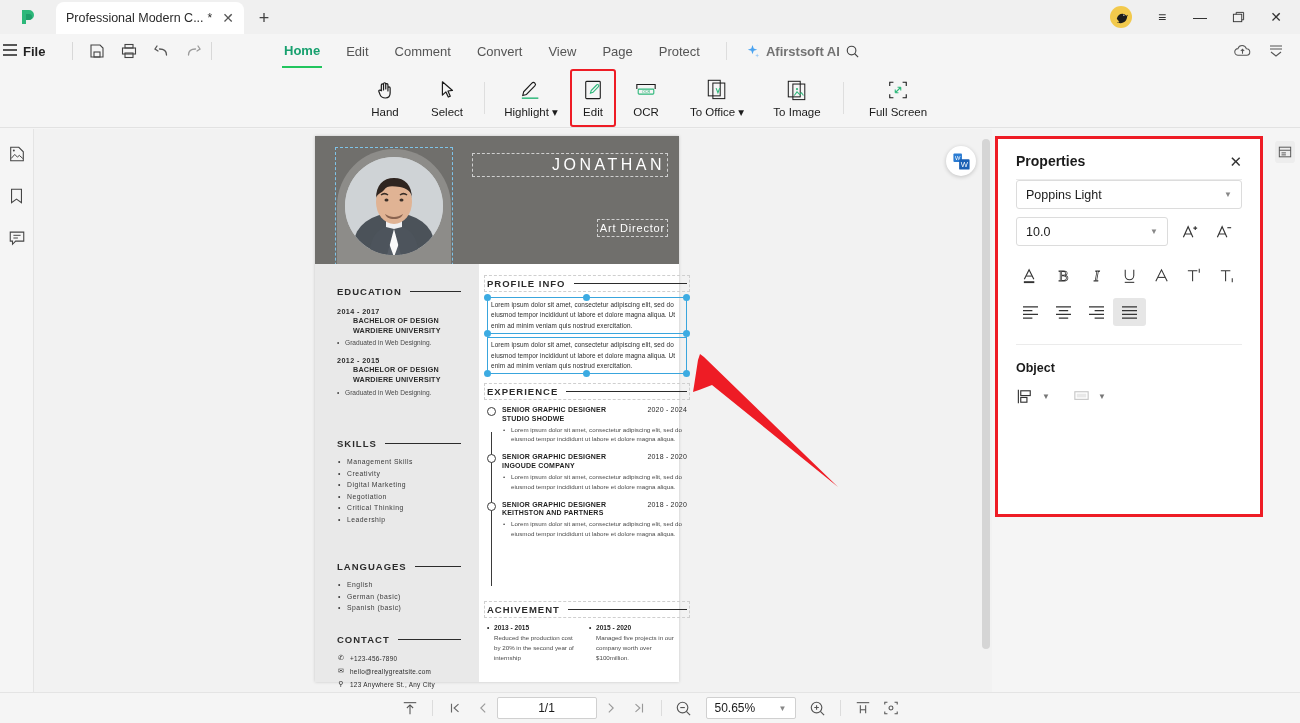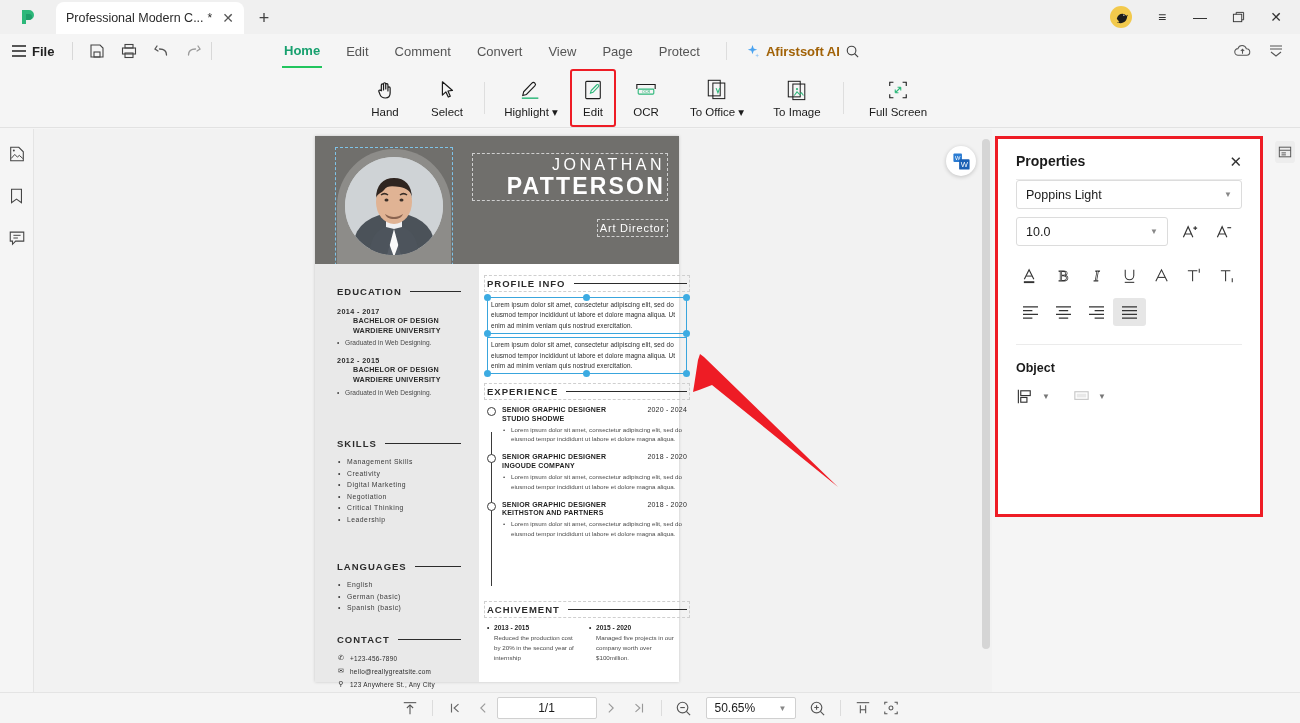--- a/index.html
+++ b/index.html
@@ -31,33 +31,33 @@
   .win-btn { width:36px; height:30px; display:flex; align-items:center; justify-content:center;
     font-size:14px; color:#333; cursor:pointer; }
   .avatar-bird { width:22px; height:22px; border-radius:50%; background:#f2c94c;
     display:flex; align-items:center; justify-content:center; font-size:13px; margin-right:10px; }
 
   
   .menubar {
     position:absolute; top:34px; left:0; width:1300px; height:34px;
     background:#f5f5f5; display:flex; align-items:center;
   }
-  .file-menu { display:flex; align-items:center; gap:6px; padding-left:12px; width:64px; }
+  .file-menu { display:flex; align-items:flex-start; gap:6px; padding-left:3px; width:64px; }
   .file-label { font-size:13px; color:#222; font-weight:bold; }
   .vsep { width:1px; height:18px; background:#d8d8d8; margin:0 8px; }
   .qa-icons { display:flex; align-items:center; gap:12px; padding-left:6px; }
   .qa-btn { width:20px; height:20px; display:flex; align-items:center; justify-content:center; cursor:pointer; }
 
   .ribbon-tabs { display:flex; align-items:center; gap:22px; margin-left:62px; height:34px; }
   .rtab { font-size:13px; color:#555; cursor:pointer; height:34px;
     display:flex; align-items:center; padding:0 2px; }
   .rtab.active { color:#17a06e; font-weight:bold; border-bottom:2px solid #22c55e; }
 
   .menubar-right { margin-left:auto; display:flex; align-items:center; gap:14px; padding-right:14px; }
-  .ai-btn { display:flex; align-items:center; gap:6px; font-size:13px; color:#a16207; font-weight:bold; cursor:pointer; }
+  .ai-btn { display:flex; align-items:center; gap:6px; font-size:13px; color:#737373; font-weight:bold; cursor:pointer; }
 
   
   .toolbar {
     position:absolute; top:68px; left:0; width:1300px; height:60px;
     background:#f5f5f5; border-bottom:1px solid #e2e2e2;
     display:flex; align-items:center; justify-content:center; gap:0px;
   }
   .tb-item { width:62px; height:56px; display:flex; flex-direction:column;
     align-items:center; justify-content:center; gap:3px; cursor:pointer; position:relative; }
   .tb-item.wide { width:80px; }
@@ -447,21 +447,20 @@
 
     <div class="scrollbar-v">
       <div class="scroll-thumb"></div>
     </div>
 
     <div class="page">
 
       <div class="res-header">
         <div class="res-name-box dash-box">
           <div class="res-first">JONATHAN</div>
-          <div class="res-last">PATTERSON</div>
         </div>
         <div class="res-role dash-box">Art Director</div>
       </div>
 
       <div class="photo-frame">
         <div class="photo-inner">
           <svg width="98" height="98" viewBox="0 0 98 98">
             <rect width="98" height="98" fill="#cfd3d6"></rect>
             <ellipse cx="49" cy="86" rx="40" ry="30" fill="#4b5259"></ellipse>
             <path d="M24 98c2-17 11-24 25-26h0c14 2 23 9 25 26z" fill="#565d66"></path>

